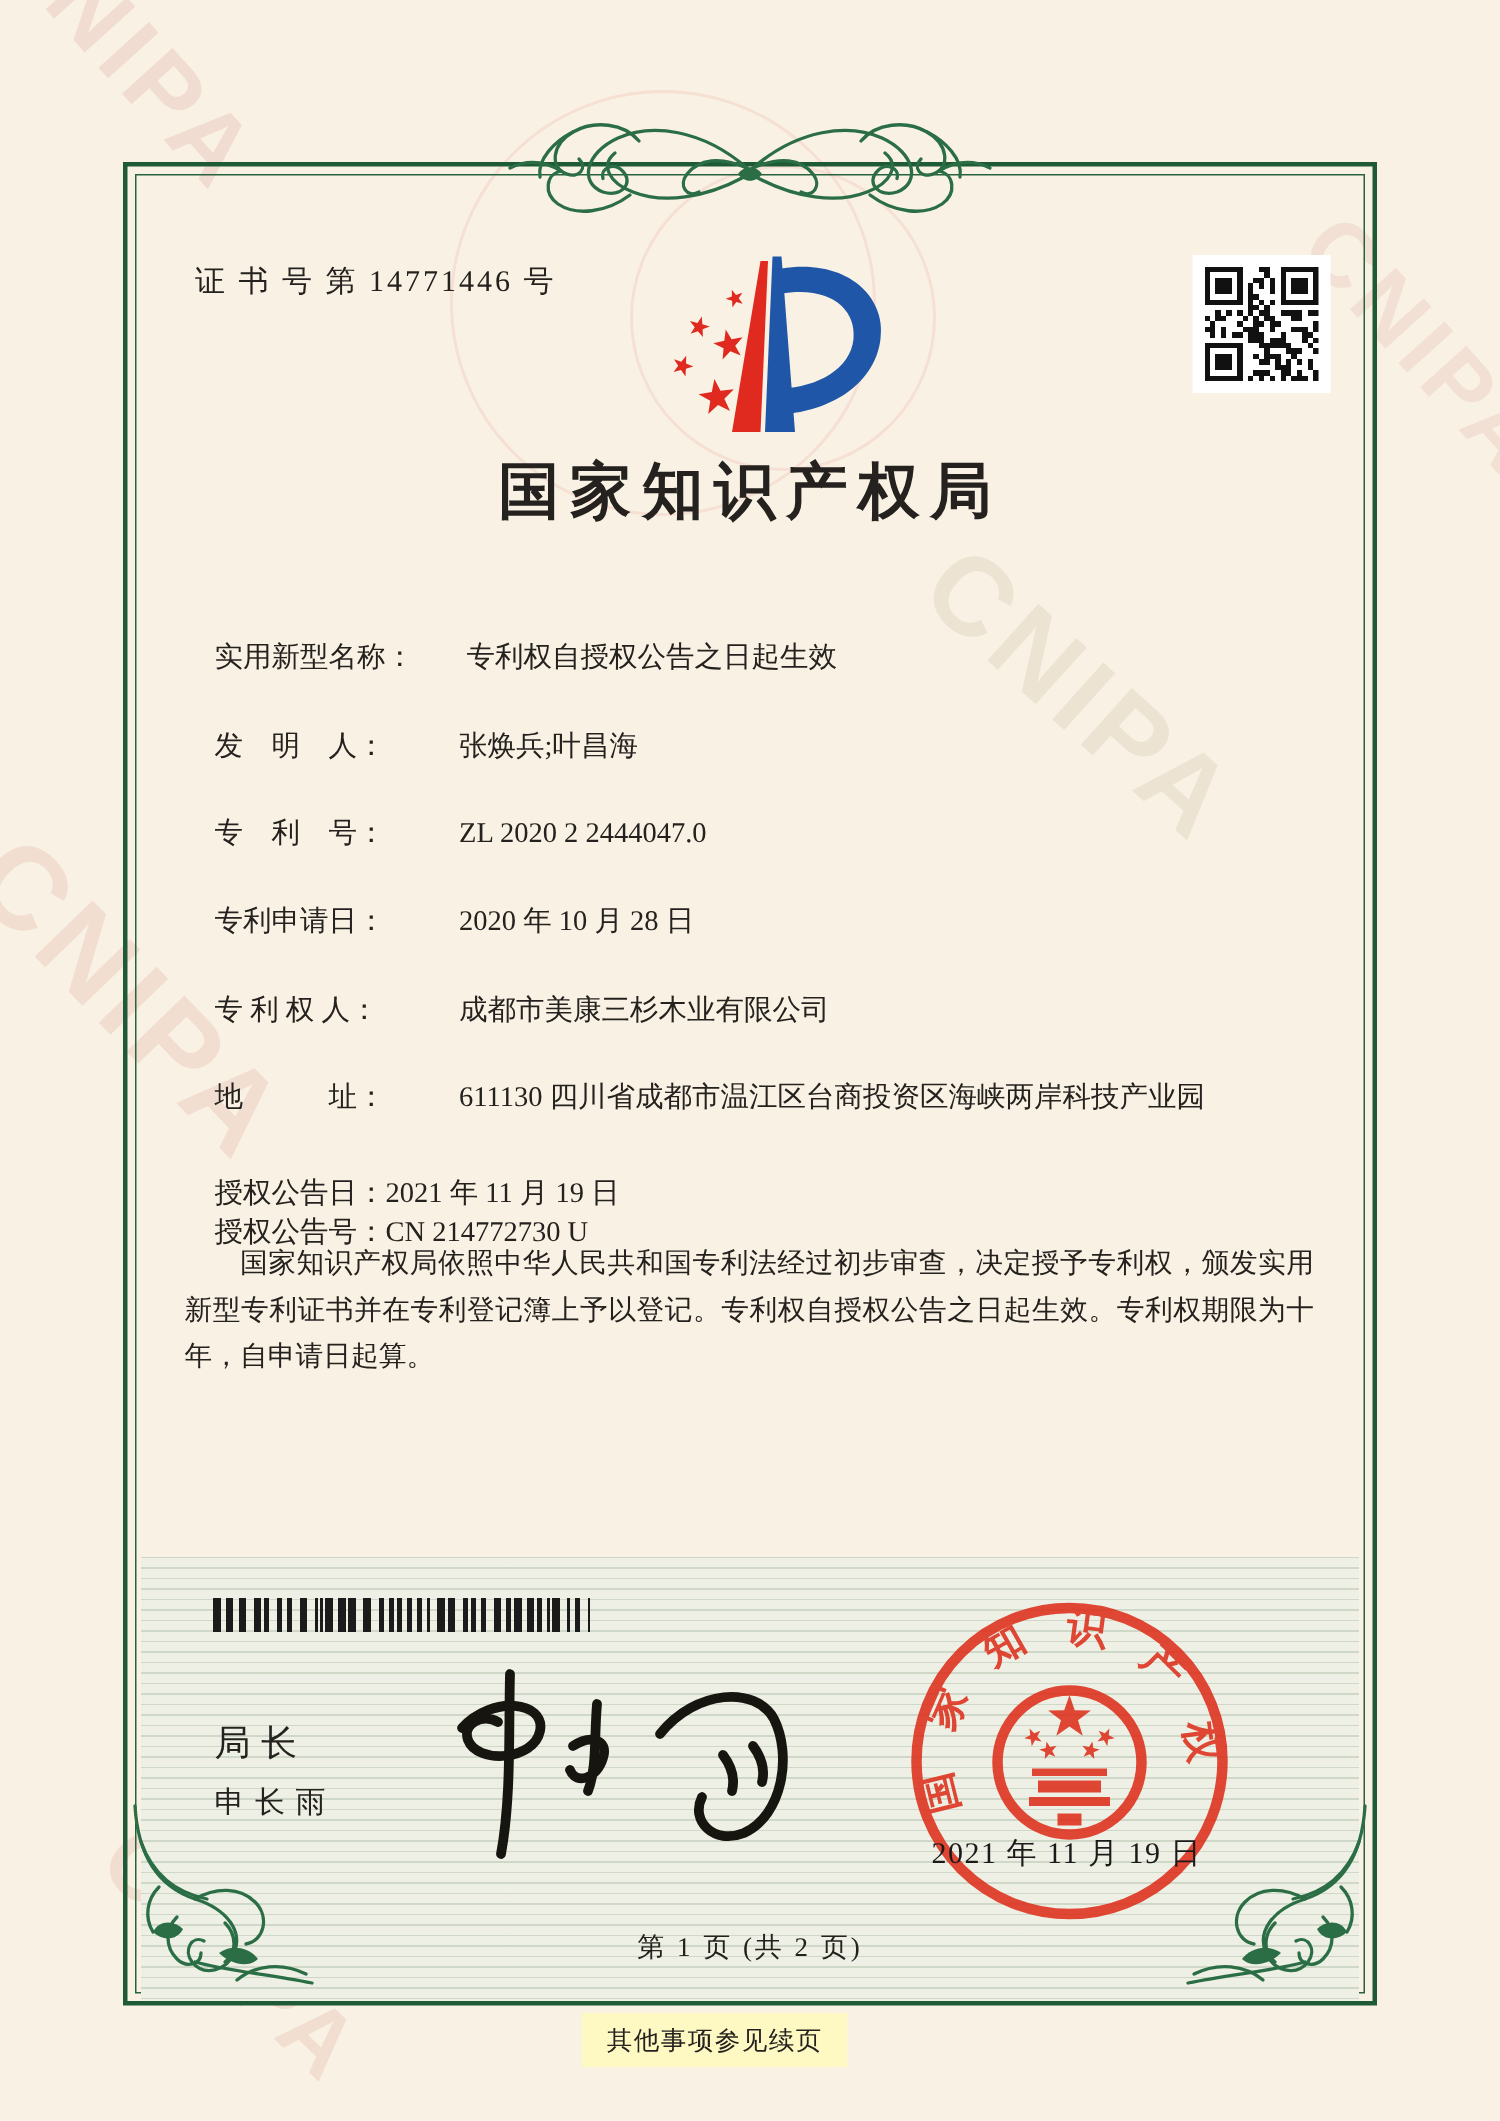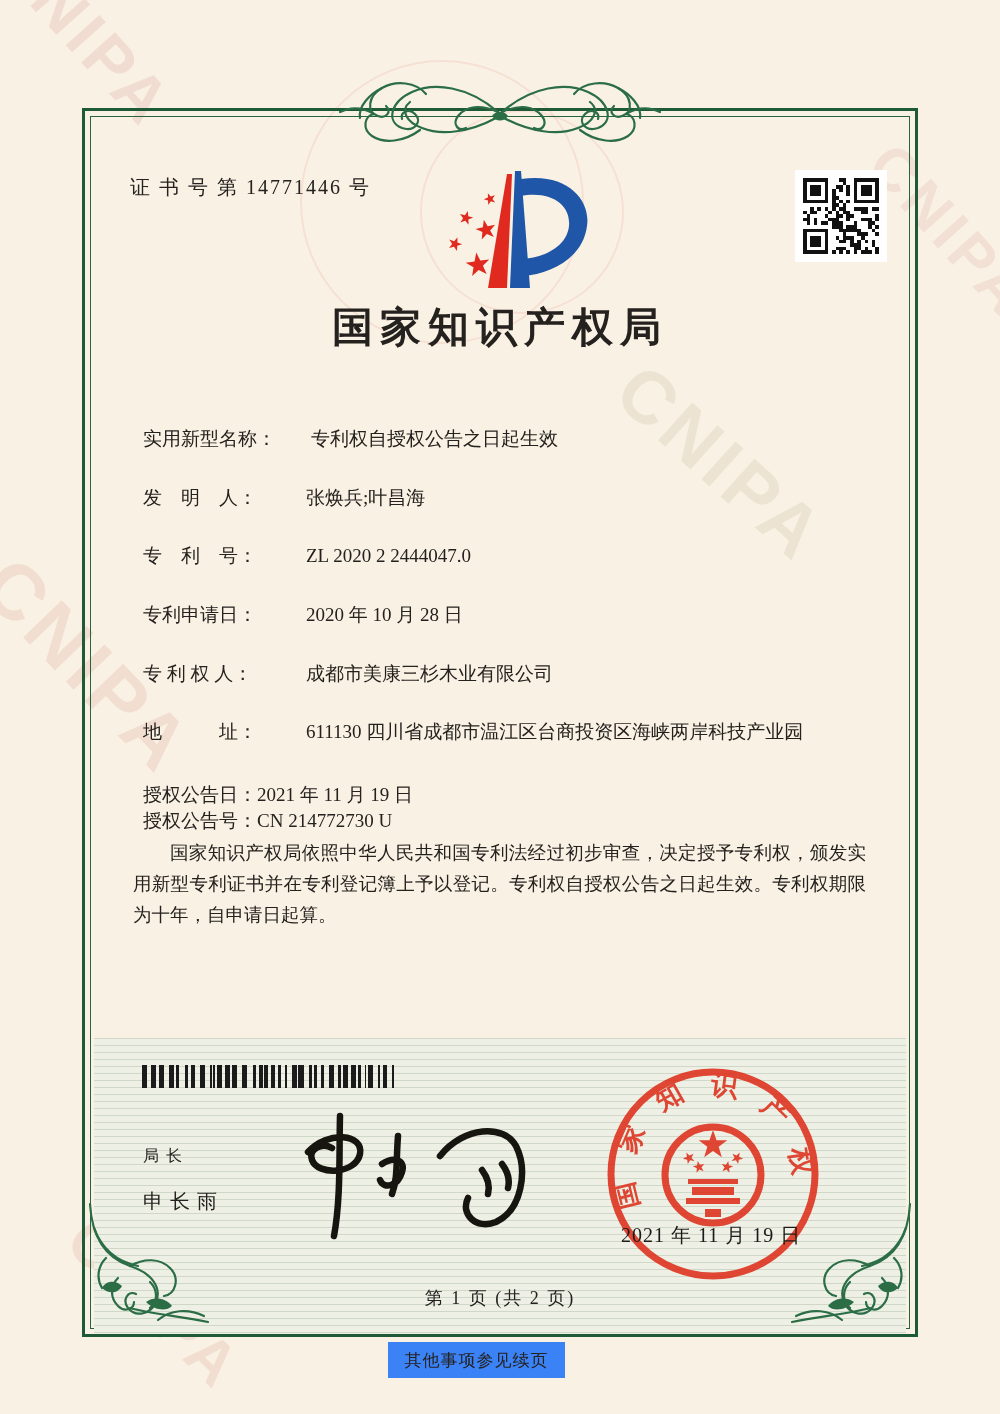--- a/index.html
+++ b/index.html
@@ -32,37 +32,37 @@
   .fields{position:absolute;left:143px;top:420px;width:716px;z-index:4;font-size:19px;}
   .frow{display:flex;align-items:flex-start;position:absolute;left:0;width:716px;line-height:30px;gap:35px;}
   .frow .lab{flex:0 0 128px;white-space:nowrap;}
   .frow .val{flex:1;}
   .grant-row{position:absolute;left:143px;top:782px;width:716px;display:flex;z-index:4;font-size:19px;flex-direction:column;}
   .grant-left{width:367px;white-space:nowrap;}
   .grant-right{white-space:nowrap;}
   
   .body-text{position:absolute;left:121px;top:826px;width:757px;z-index:4;
              font-size:18.5px;line-height:31px;text-align:justify;}
-  .body-text p{margin:12px;text-indent:2em;font-family:Liberation Serif, serif;}
+  .body-text p{margin:2px;text-indent:2em;font-family:Liberation Serif, serif;}
   
   .band{position:absolute;left:94px;right:94px;top:1038px;bottom:80px;z-index:2;
         background:#eef0e5;
         background-image:repeating-linear-gradient(180deg,
           rgba(182,197,176,.55) 0px, rgba(182,197,176,.55) 1px,
           rgba(0,0,0,0) 1px, rgba(0,0,0,0) 7px);}
   .barcode{position:absolute;left:142px;top:1065px;width:258px;height:23px;z-index:4;}
-  .director-title{position:absolute;left:143px;top:1146px;font-size:16px;letter-spacing:7px;z-index:4;}
+  .director-title{position:absolute;left:143px;top:1146px;font-size:24px;letter-spacing:7px;z-index:4;}
   .director-name{position:absolute;left:143px;top:1188px;font-size:20px;letter-spacing:7px;z-index:4;}
   .signature{position:absolute;left:278px;top:1102px;width:262px;height:142px;z-index:5;}
   .seal{position:absolute;left:602px;top:1063px;width:222px;height:222px;z-index:4;opacity:.88;}
   .seal-date{position:absolute;left:621px;top:1222px;font-size:20px;letter-spacing:1px;
              color:#1c1a18;z-index:6;white-space:nowrap;}
   .page-info{position:absolute;left:0;right:0;top:1286px;text-align:center;font-size:18px;
              letter-spacing:2px;z-index:5;}
-  .note-box{position:absolute;left:388px;top:1342px;width:177px;height:36px;background:#3b82f6;
+  .note-box{position:absolute;left:388px;top:1342px;width:177px;height:36px;background:#fef9c3;
             z-index:5;display:flex;align-items:center;justify-content:center;
             font-size:17px;letter-spacing:1px;}
 </style>
 </head>
 <body>
 
 <div class="page">
 
   <div class="wm" style="left:-28px;top:-6px;font-size:66px;color:rgba(216,160,150,.26);transform:rotate(48deg);">CNIPA</div>
   <div class="wm" style="left:846px;top:196px;font-size:60px;color:rgba(216,160,150,.22);transform:rotate(48deg);">CNIPA</div>

